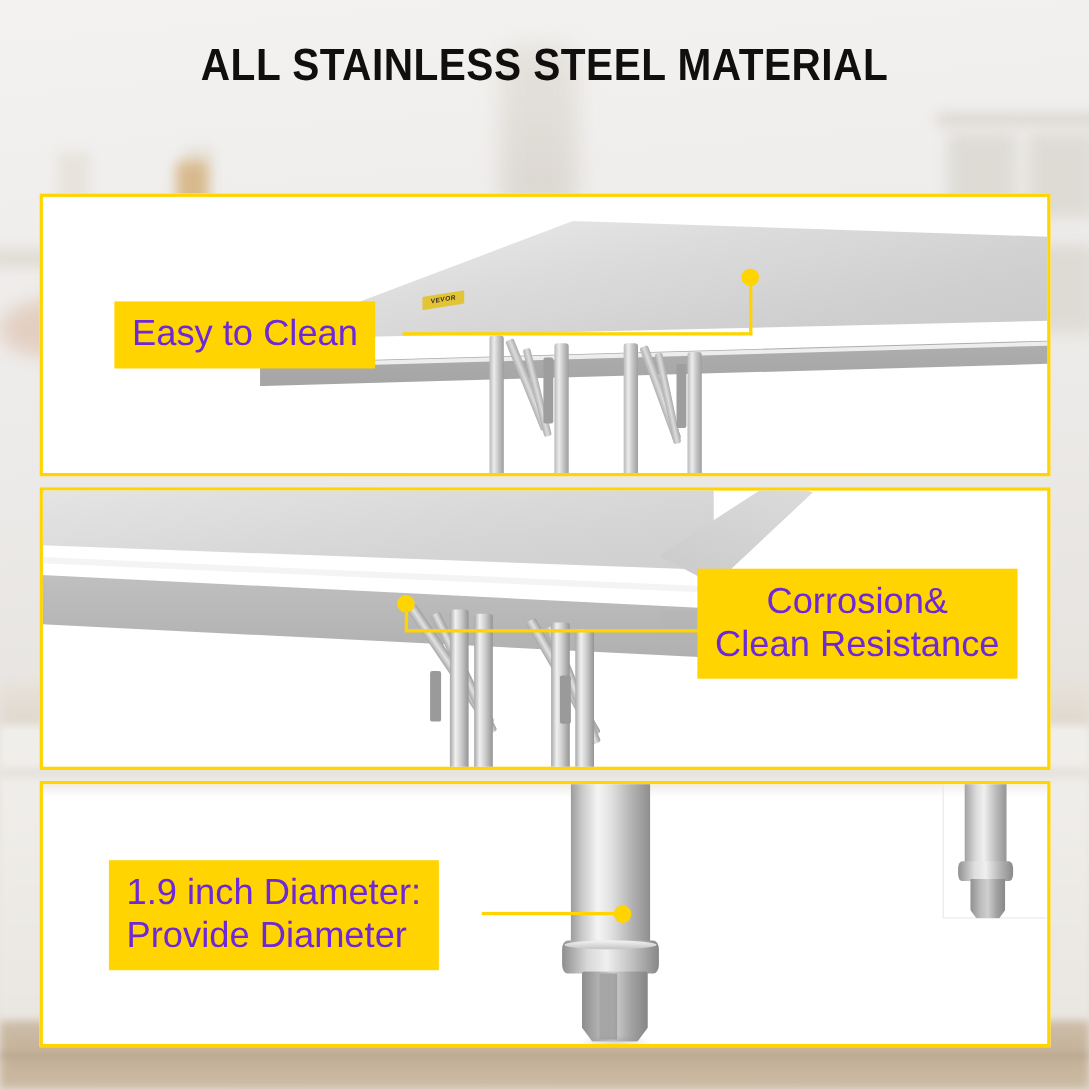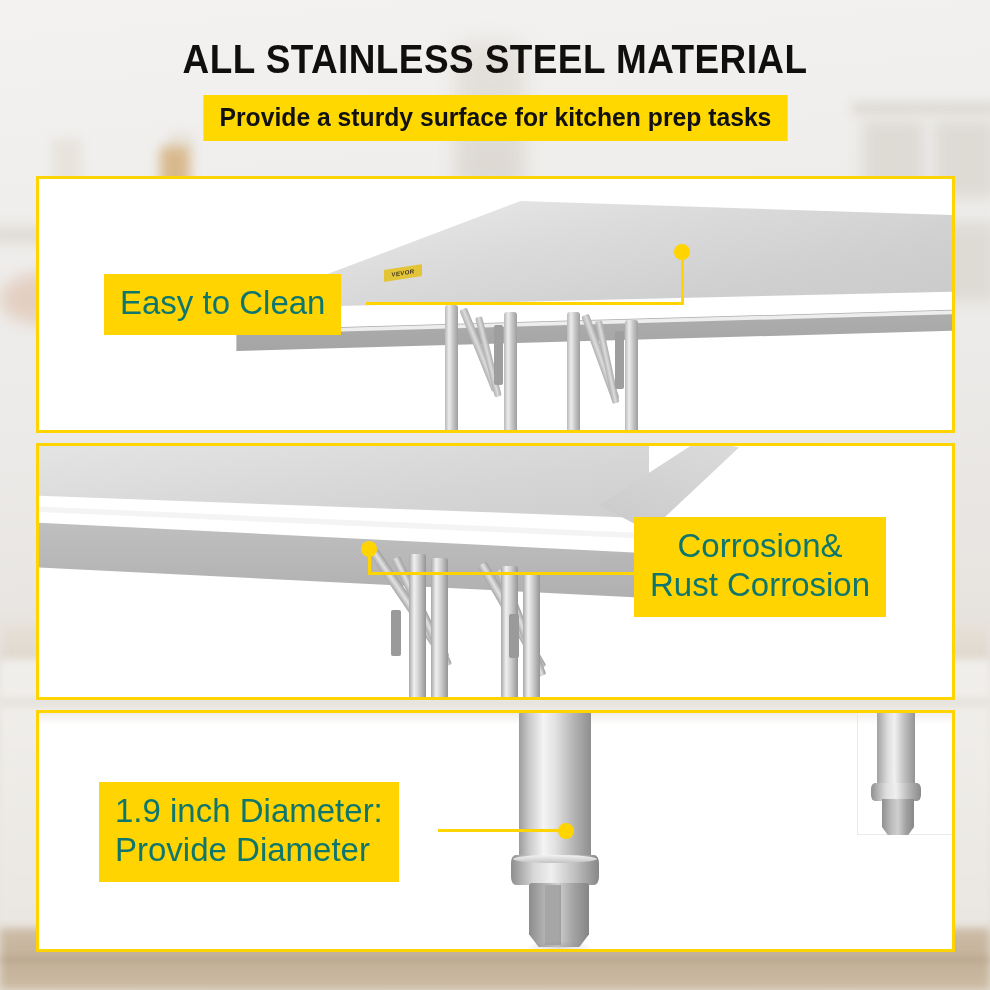--- a/index.html
+++ b/index.html
@@ -93,21 +93,21 @@
   .panel {
     position:absolute; border:3px solid #FFD400;
     background:#ffffff; overflow:hidden;
   }
   #panel-clean    { left:36px; top:176px; width:919px; height:257px; }
   #panel-rust     { left:36px; top:443px; width:919px; height:257px; }
   #panel-diameter { left:36px; top:710px; width:919px; height:242px; }
 
   
   .callout-label {
-    position:absolute; background:#FFD400; color:#0f766e;
+    position:absolute; background:#FFD400; color:#6d28d9;
     font-size:33px; line-height:1.18; padding:10px 16px 12px;
     white-space:nowrap; z-index:6;
   }
   #label-clean    { left:104px; top:274px; }
   #label-rust     { left:634px; top:517px; text-align:center; }
   #label-diameter { left:99px; top:782px; }
 
   
   .lead-h, .lead-v { position:absolute; background:#FFD400; z-index:5; }
   .lead-h { height:3px; }
@@ -291,23 +291,20 @@
   <div id="bd-bowl"></div>
   <div id="bd-counter"></div>
   <div id="bd-cabinet"></div>
   <div id="bd-cabinet-line"></div>
   <div id="bd-floor"></div>
   <div id="bd-floor-seam"></div>
 </div>
 
 <div id="heading">
   <div id="main-title">ALL STAINLESS STEEL MATERIAL</div>
-  <div id="subtitle-wrap">
-    <span id="subtitle">Provide a sturdy surface for kitchen prep tasks</span>
-  </div>
 </div>
 
 <div class="panel" id="panel-clean">
   <div id="p1-scene">
     <div id="p1-top"></div>
     <div id="p1-edge"></div>
     <div id="p1-edge-hi"></div>
     <div id="p1-label-tag">VEVOR</div>
     <div class="p1-leg" id="p1-leg-a"></div>
     <div class="p1-brace" id="p1-brace-a"></div>
@@ -368,19 +365,19 @@
 
 <div class="lead-h" id="lead-diam-h"></div>
 <div class="lead-dot" id="lead-diam-dot"></div>
 
 <div class="callout-label" id="label-clean">
   <div>Easy to Clean</div>
 </div>
 
 <div class="callout-label" id="label-rust">
   <div>Corrosion&amp;</div>
-  <div>Rust Corrosion</div>
+  <div>Clean Resistance</div>
 </div>
 
 <div class="callout-label" id="label-diameter">
   <div>1.9 inch Diameter:</div>
   <div>Provide Diameter</div>
 </div>
 
 </body></html>

